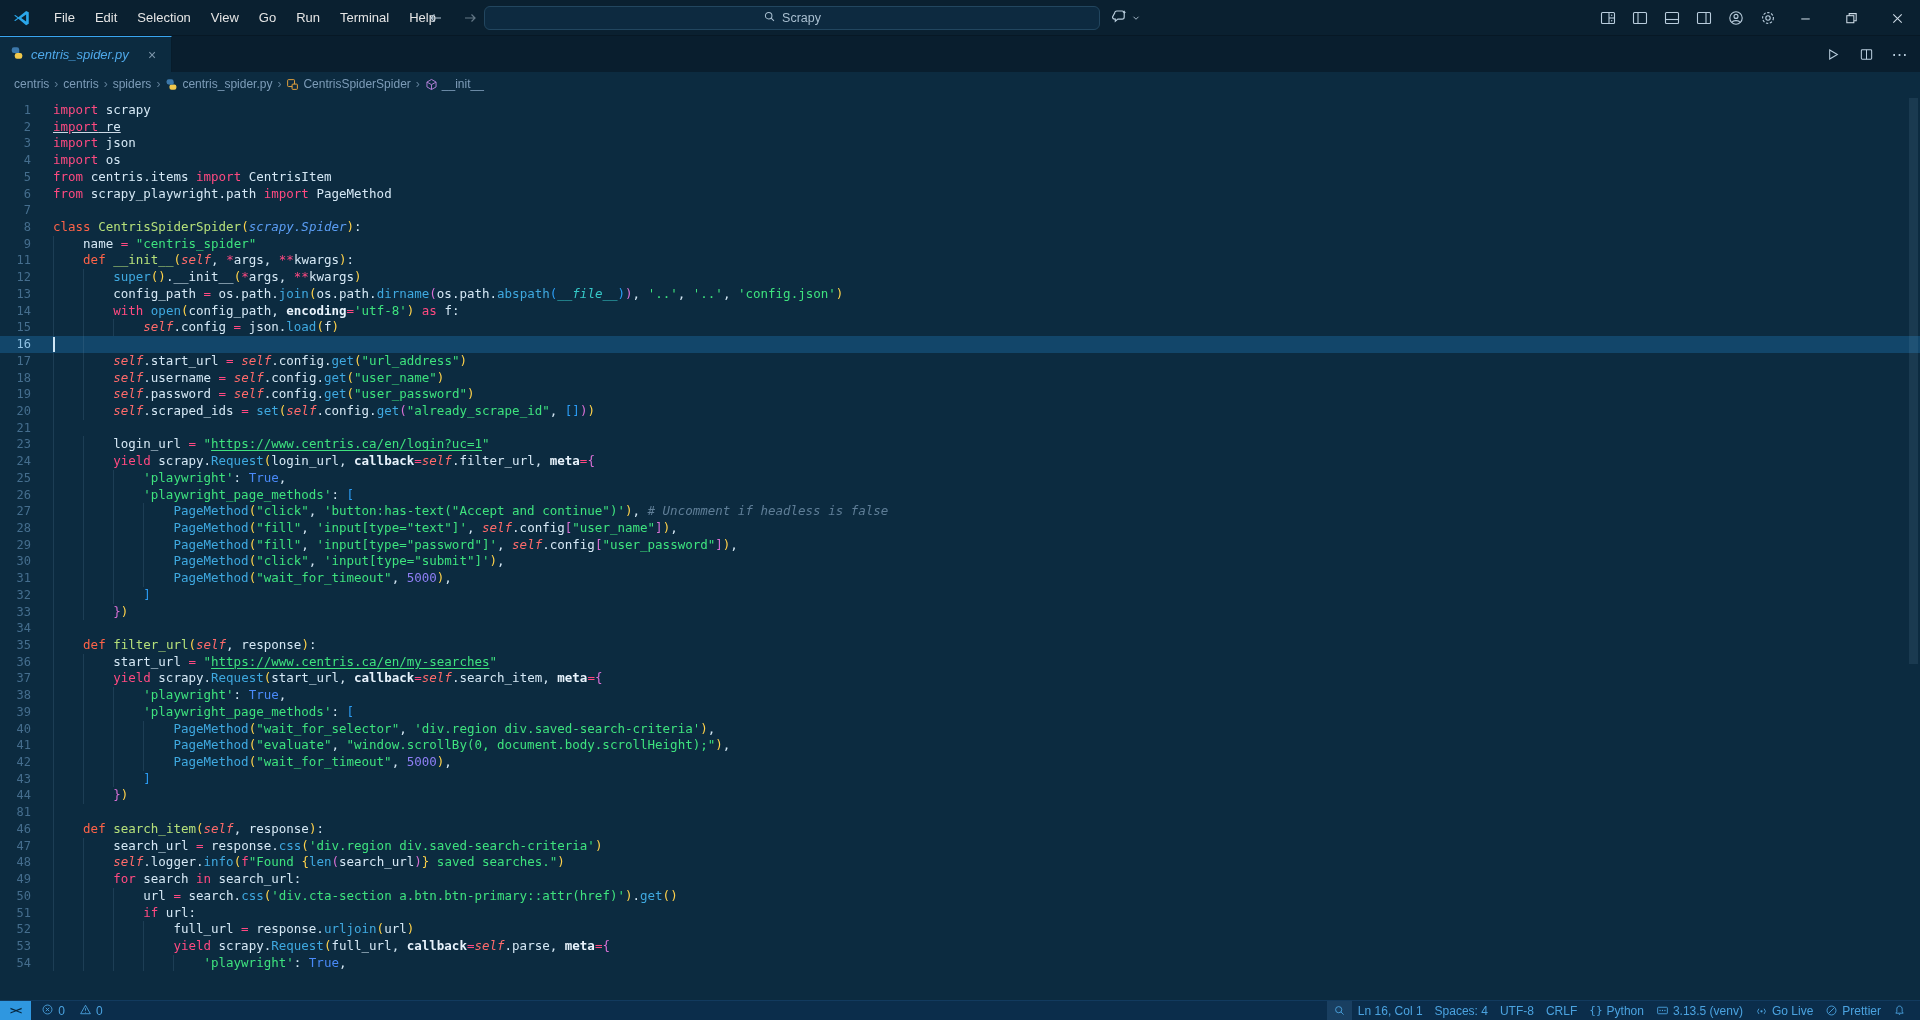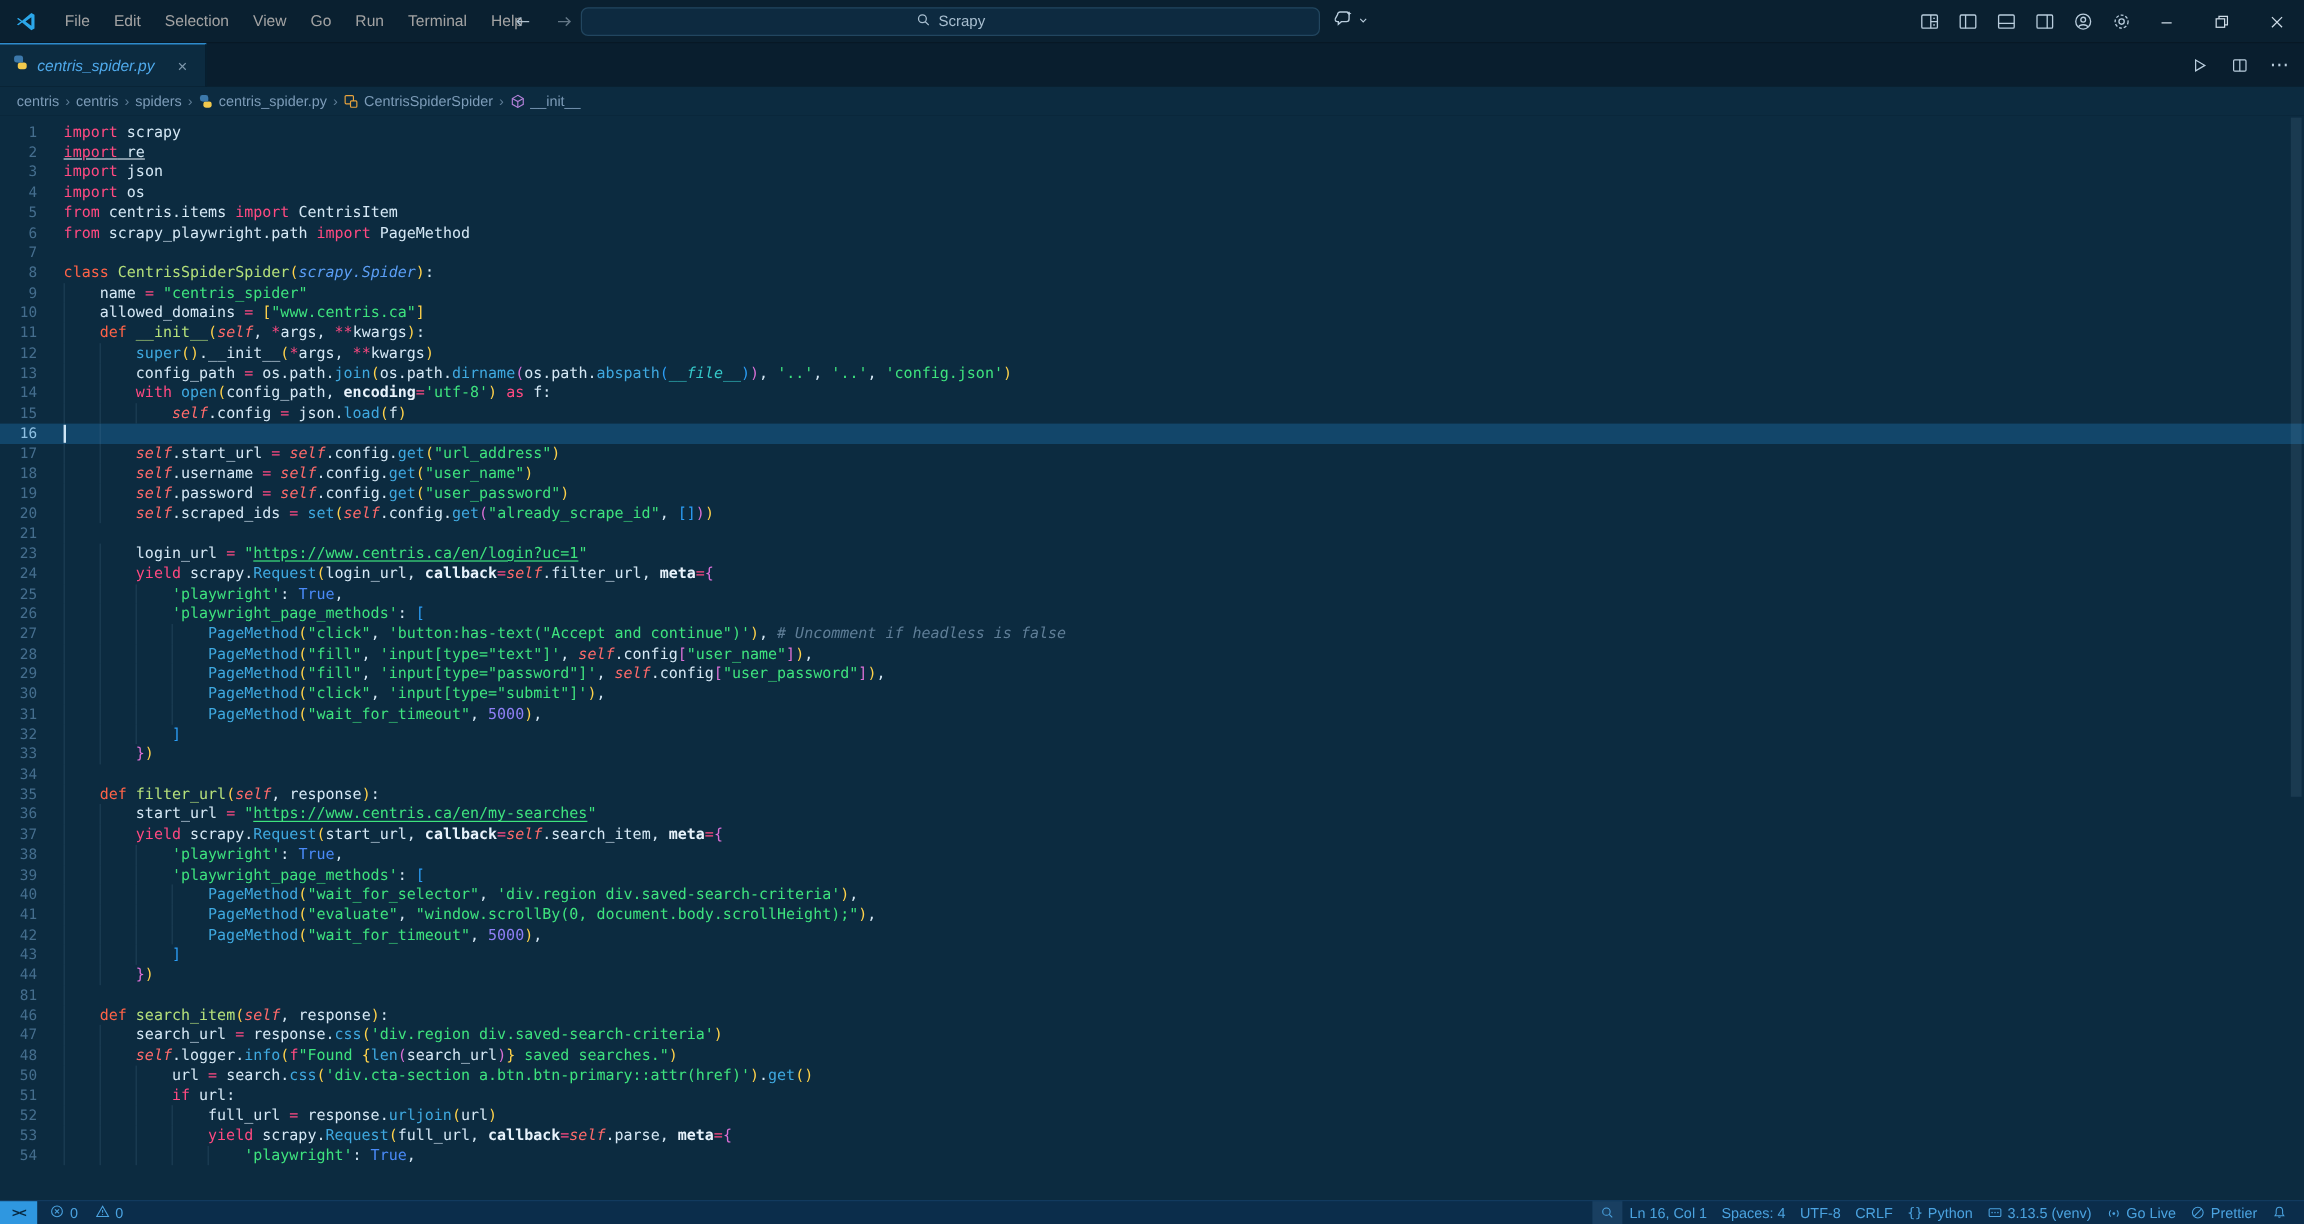--- a/index.html
+++ b/index.html
@@ -3,21 +3,21 @@
 <meta charset="utf-8">
 <style>
   * { margin:0; padding:0; box-sizing:border-box; }
   html,body { width:1920px; height:1020px; overflow:hidden; background:#081a28; }
   body { font-family:"Liberation Sans", sans-serif; color:#ccd9e5; }
 
   
   .titlebar { position:relative; height:36px; background:#0a2030; display:flex; align-items:center; border-bottom:1px solid #071825; }
   .vscode-logo { width:20px; height:20px; margin:0 12px 0 12px; display:flex; align-items:center; justify-content:center; }
   .menus { display:flex; align-items:center; height:100%; }
-  .menu-item { padding:0 10px; font-size:13px; color:#a3a3a3; height:24px; line-height:24px; border-radius:4px; cursor:default; }
+  .menu-item { padding:0 10px; font-size:13px; color:#e5e5e5; height:24px; line-height:24px; border-radius:4px; cursor:default; }
   .nav-arrows { position:absolute; left:424px; top:0; height:36px; display:flex; align-items:center; gap:10px; color:#aebfcd; }
   .nav-btn { width:24px; height:24px; display:flex; align-items:center; justify-content:center; }
   .nav-btn.dim { opacity:.55; }
   .searchbox { position:absolute; left:484px; top:6px; width:616px; height:24px; background:#0d2a40; border:1px solid #22465f; border-radius:6px; display:flex; align-items:center; justify-content:center; gap:6px; color:#a9bfd0; font-size:12.5px; }
   .copilot { position:absolute; left:1112px; top:6px; height:24px; display:flex; align-items:center; gap:2px; color:#b9cddd; }
   .title-icons { position:absolute; right:138px; top:0; height:36px; display:flex; align-items:center; gap:4px; }
   .t-icon { width:28px; height:26px; display:flex; align-items:center; justify-content:center; color:#b9cddd; border-radius:4px; }
   .win-controls { position:absolute; right:0; top:0; height:36px; display:flex; }
   .win-btn { width:46px; height:36px; display:flex; align-items:center; justify-content:center; color:#d0dde8; }
 
@@ -260,21 +260,20 @@
   <div class="code-scroll">
       <div class="code-line"><span class="gutter">1</span><span class="content"><span style="margin-left: 0px; position: relative;"><span class="tk-k">import</span><span class="tk-p"> scrapy</span></span></span></div>
       <div class="code-line"><span class="gutter">2</span><span class="content"><span style="margin-left: 0px; position: relative; text-decoration: underline;"><span class="tk-k">import</span><span class="tk-p"> re</span></span></span></div>
       <div class="code-line"><span class="gutter">3</span><span class="content"><span style="margin-left: 0px; position: relative;"><span class="tk-k">import</span><span class="tk-p"> json</span></span></span></div>
       <div class="code-line"><span class="gutter">4</span><span class="content"><span style="margin-left: 0px; position: relative;"><span class="tk-k">import</span><span class="tk-p"> os</span></span></span></div>
       <div class="code-line"><span class="gutter">5</span><span class="content"><span style="margin-left: 0px; position: relative;"><span class="tk-k">from</span><span class="tk-p"> centris.items </span><span class="tk-k">import</span><span class="tk-p"> CentrisItem</span></span></span></div>
       <div class="code-line"><span class="gutter">6</span><span class="content"><span style="margin-left: 0px; position: relative;"><span class="tk-k">from</span><span class="tk-p"> scrapy_playwright.path </span><span class="tk-k">import</span><span class="tk-p"> PageMethod</span></span></span></div>
       <div class="code-line"><span class="gutter">7</span><span class="content"><span style="margin-left: 0px; position: relative;"></span></span></div>
       <div class="code-line"><span class="gutter">8</span><span class="content"><span style="margin-left: 0px; position: relative;"><span class="tk-d">class </span><span class="tk-fn">CentrisSpiderSpider</span><span class="tk-b1">(</span><span class="tk-ib">scrapy.Spider</span><span class="tk-b1">)</span><span class="tk-p">:</span></span></span></div>
       <div class="code-line"><span class="gutter">9</span><span class="content"><span class="guide" style="left: 0px;"></span><span style="margin-left: 30.096px; position: relative;"><span class="tk-p">name </span><span class="tk-o">=</span><span class="tk-p"> </span><span class="tk-st">"centris_spider"</span></span></span></div>
-      <div class="code-line"><span class="gutter">10</span><span class="content"><span class="guide" style="left: 0px;"></span><span style="margin-left: 30.096px; position: relative;"><span class="tk-p">allowed_domains </span><span class="tk-o">=</span><span class="tk-p"> </span><span class="tk-b1">[</span><span class="tk-st">"www.centris.ca"</span><span class="tk-b1">]</span></span></span></div>
       <div class="code-line"><span class="gutter">11</span><span class="content"><span class="guide" style="left: 0px;"></span><span style="margin-left: 30.096px; position: relative;"><span class="tk-d">def </span><span class="tk-fn">__init__</span><span class="tk-b1">(</span><span class="tk-s">self</span><span class="tk-p">, </span><span class="tk-o">*</span><span class="tk-p">args, </span><span class="tk-o">**</span><span class="tk-p">kwargs</span><span class="tk-b1">)</span><span class="tk-p">:</span></span></span></div>
       <div class="code-line"><span class="gutter">12</span><span class="content"><span class="guide" style="left: 0px;"></span><span class="guide" style="left: 30.096px;"></span><span style="margin-left: 60.192px; position: relative;"><span class="tk-c">super</span><span class="tk-b1">()</span><span class="tk-p">.__init__</span><span class="tk-b1">(</span><span class="tk-o">*</span><span class="tk-p">args, </span><span class="tk-o">**</span><span class="tk-p">kwargs</span><span class="tk-b1">)</span></span></span></div>
       <div class="code-line"><span class="gutter">13</span><span class="content"><span class="guide" style="left: 0px;"></span><span class="guide" style="left: 30.096px;"></span><span style="margin-left: 60.192px; position: relative;"><span class="tk-p">config_path </span><span class="tk-o">=</span><span class="tk-p"> os.path.</span><span class="tk-c">join</span><span class="tk-b1">(</span><span class="tk-p">os.path.</span><span class="tk-c">dirname</span><span class="tk-b2">(</span><span class="tk-p">os.path.</span><span class="tk-c">abspath</span><span class="tk-b3">(</span><span class="tk-mg">__file__</span><span class="tk-b3">)</span><span class="tk-b2">)</span><span class="tk-p">, </span><span class="tk-st">'..'</span><span class="tk-p">, </span><span class="tk-st">'..'</span><span class="tk-p">, </span><span class="tk-st">'config.json'</span><span class="tk-b1">)</span></span></span></div>
       <div class="code-line"><span class="gutter">14</span><span class="content"><span class="guide" style="left: 0px;"></span><span class="guide" style="left: 30.096px;"></span><span style="margin-left: 60.192px; position: relative;"><span class="tk-k">with </span><span class="tk-c">open</span><span class="tk-b1">(</span><span class="tk-p">config_path, </span><span class="tk-kw">encoding</span><span class="tk-o">=</span><span class="tk-st">'utf-8'</span><span class="tk-b1">)</span><span class="tk-k"> as</span><span class="tk-p"> f:</span></span></span></div>
       <div class="code-line"><span class="gutter">15</span><span class="content"><span class="guide" style="left: 0px;"></span><span class="guide" style="left: 30.096px;"></span><span class="guide" style="left: 60.192px;"></span><span style="margin-left: 90.288px; position: relative;"><span class="tk-s">self</span><span class="tk-p">.config </span><span class="tk-o">=</span><span class="tk-p"> json.</span><span class="tk-c">load</span><span class="tk-b1">(</span><span class="tk-p">f</span><span class="tk-b1">)</span></span></span></div>
       <div class="code-line current"><span class="gutter">16</span><span class="content"><span class="guide" style="left: 0px;"></span><span class="guide" style="left: 30.096px;"></span><span style="margin-left: 0px; position: relative;"></span><span class="cursor" style="left: 0px;"></span></span></div>
       <div class="code-line"><span class="gutter">17</span><span class="content"><span class="guide" style="left: 0px;"></span><span class="guide" style="left: 30.096px;"></span><span style="margin-left: 60.192px; position: relative;"><span class="tk-s">self</span><span class="tk-p">.start_url </span><span class="tk-o">=</span><span class="tk-p"> </span><span class="tk-s">self</span><span class="tk-p">.config.</span><span class="tk-c">get</span><span class="tk-b1">(</span><span class="tk-st">"url_address"</span><span class="tk-b1">)</span></span></span></div>
       <div class="code-line"><span class="gutter">18</span><span class="content"><span class="guide" style="left: 0px;"></span><span class="guide" style="left: 30.096px;"></span><span style="margin-left: 60.192px; position: relative;"><span class="tk-s">self</span><span class="tk-p">.username </span><span class="tk-o">=</span><span class="tk-p"> </span><span class="tk-s">self</span><span class="tk-p">.config.</span><span class="tk-c">get</span><span class="tk-b1">(</span><span class="tk-st">"user_name"</span><span class="tk-b1">)</span></span></span></div>
       <div class="code-line"><span class="gutter">19</span><span class="content"><span class="guide" style="left: 0px;"></span><span class="guide" style="left: 30.096px;"></span><span style="margin-left: 60.192px; position: relative;"><span class="tk-s">self</span><span class="tk-p">.password </span><span class="tk-o">=</span><span class="tk-p"> </span><span class="tk-s">self</span><span class="tk-p">.config.</span><span class="tk-c">get</span><span class="tk-b1">(</span><span class="tk-st">"user_password"</span><span class="tk-b1">)</span></span></span></div>
       <div class="code-line"><span class="gutter">20</span><span class="content"><span class="guide" style="left: 0px;"></span><span class="guide" style="left: 30.096px;"></span><span style="margin-left: 60.192px; position: relative;"><span class="tk-s">self</span><span class="tk-p">.scraped_ids </span><span class="tk-o">=</span><span class="tk-p"> </span><span class="tk-c">set</span><span class="tk-b1">(</span><span class="tk-s">self</span><span class="tk-p">.config.</span><span class="tk-c">get</span><span class="tk-b2">(</span><span class="tk-st">"already_scrape_id"</span><span class="tk-p">, </span><span class="tk-b3">[]</span><span class="tk-b2">)</span><span class="tk-b1">)</span></span></span></div>
@@ -298,20 +297,21 @@
       <div class="code-line"><span class="gutter">39</span><span class="content"><span class="guide" style="left: 0px;"></span><span class="guide" style="left: 30.096px;"></span><span class="guide" style="left: 60.192px;"></span><span style="margin-left: 90.288px; position: relative;"><span class="tk-st">'playwright_page_methods'</span><span class="tk-p">: </span><span class="tk-b3">[</span></span></span></div>
       <div class="code-line"><span class="gutter">40</span><span class="content"><span class="guide" style="left: 0px;"></span><span class="guide" style="left: 30.096px;"></span><span class="guide" style="left: 60.192px;"></span><span class="guide" style="left: 90.288px;"></span><span style="margin-left: 120.384px; position: relative;"><span class="tk-c">PageMethod</span><span class="tk-b1">(</span><span class="tk-st">"wait_for_selector"</span><span class="tk-p">, </span><span class="tk-st">'div.region div.saved-search-criteria'</span><span class="tk-b1">)</span><span class="tk-p">,</span></span></span></div>
       <div class="code-line"><span class="gutter">41</span><span class="content"><span class="guide" style="left: 0px;"></span><span class="guide" style="left: 30.096px;"></span><span class="guide" style="left: 60.192px;"></span><span class="guide" style="left: 90.288px;"></span><span style="margin-left: 120.384px; position: relative;"><span class="tk-c">PageMethod</span><span class="tk-b1">(</span><span class="tk-st">"evaluate"</span><span class="tk-p">, </span><span class="tk-st">"window.scrollBy(0, document.body.scrollHeight);"</span><span class="tk-b1">)</span><span class="tk-p">,</span></span></span></div>
       <div class="code-line"><span class="gutter">42</span><span class="content"><span class="guide" style="left: 0px;"></span><span class="guide" style="left: 30.096px;"></span><span class="guide" style="left: 60.192px;"></span><span class="guide" style="left: 90.288px;"></span><span style="margin-left: 120.384px; position: relative;"><span class="tk-c">PageMethod</span><span class="tk-b1">(</span><span class="tk-st">"wait_for_timeout"</span><span class="tk-p">, </span><span class="tk-n">5000</span><span class="tk-b1">)</span><span class="tk-p">,</span></span></span></div>
       <div class="code-line"><span class="gutter">43</span><span class="content"><span class="guide" style="left: 0px;"></span><span class="guide" style="left: 30.096px;"></span><span class="guide" style="left: 60.192px;"></span><span style="margin-left: 90.288px; position: relative;"><span class="tk-b3">]</span></span></span></div>
       <div class="code-line"><span class="gutter">44</span><span class="content"><span class="guide" style="left: 0px;"></span><span class="guide" style="left: 30.096px;"></span><span style="margin-left: 60.192px; position: relative;"><span class="tk-b2">}</span><span class="tk-b1">)</span></span></span></div>
       <div class="code-line"><span class="gutter">81</span><span class="content"><span class="guide" style="left: 0px;"></span><span style="margin-left: 0px; position: relative;"></span></span></div>
       <div class="code-line"><span class="gutter">46</span><span class="content"><span class="guide" style="left: 0px;"></span><span style="margin-left: 30.096px; position: relative;"><span class="tk-d">def </span><span class="tk-fn">search_item</span><span class="tk-b1">(</span><span class="tk-s">self</span><span class="tk-p">, response</span><span class="tk-b1">)</span><span class="tk-p">:</span></span></span></div>
       <div class="code-line"><span class="gutter">47</span><span class="content"><span class="guide" style="left: 0px;"></span><span class="guide" style="left: 30.096px;"></span><span style="margin-left: 60.192px; position: relative;"><span class="tk-p">search_url </span><span class="tk-o">=</span><span class="tk-p"> response.</span><span class="tk-c">css</span><span class="tk-b1">(</span><span class="tk-st">'div.region div.saved-search-criteria'</span><span class="tk-b1">)</span></span></span></div>
       <div class="code-line"><span class="gutter">48</span><span class="content"><span class="guide" style="left: 0px;"></span><span class="guide" style="left: 30.096px;"></span><span style="margin-left: 60.192px; position: relative;"><span class="tk-s">self</span><span class="tk-p">.logger.</span><span class="tk-c">info</span><span class="tk-b1">(</span><span class="tk-k">f</span><span class="tk-st">"Found </span><span class="tk-b1">{</span><span class="tk-c">len</span><span class="tk-b2">(</span><span class="tk-p">search_url</span><span class="tk-b2">)</span><span class="tk-b1">}</span><span class="tk-st"> saved searches."</span><span class="tk-b1">)</span></span></span></div>
+      <div class="code-line"><span class="gutter">49</span><span class="content"><span class="guide" style="left: 0px;"></span><span class="guide" style="left: 30.096px;"></span><span style="margin-left: 60.192px; position: relative;"><span class="tk-k">for</span><span class="tk-p"> search </span><span class="tk-k">in</span><span class="tk-p"> search_url:</span></span></span></div>
       <div class="code-line"><span class="gutter">50</span><span class="content"><span class="guide" style="left: 0px;"></span><span class="guide" style="left: 30.096px;"></span><span class="guide" style="left: 60.192px;"></span><span style="margin-left: 90.288px; position: relative;"><span class="tk-p">url </span><span class="tk-o">=</span><span class="tk-p"> search.</span><span class="tk-c">css</span><span class="tk-b1">(</span><span class="tk-st">'div.cta-section a.btn.btn-primary::attr(href)'</span><span class="tk-b1">)</span><span class="tk-p">.</span><span class="tk-c">get</span><span class="tk-b1">()</span></span></span></div>
       <div class="code-line"><span class="gutter">51</span><span class="content"><span class="guide" style="left: 0px;"></span><span class="guide" style="left: 30.096px;"></span><span class="guide" style="left: 60.192px;"></span><span style="margin-left: 90.288px; position: relative;"><span class="tk-k">if</span><span class="tk-p"> url:</span></span></span></div>
       <div class="code-line"><span class="gutter">52</span><span class="content"><span class="guide" style="left: 0px;"></span><span class="guide" style="left: 30.096px;"></span><span class="guide" style="left: 60.192px;"></span><span class="guide" style="left: 90.288px;"></span><span style="margin-left: 120.384px; position: relative;"><span class="tk-p">full_url </span><span class="tk-o">=</span><span class="tk-p"> response.</span><span class="tk-c">urljoin</span><span class="tk-b1">(</span><span class="tk-p">url</span><span class="tk-b1">)</span></span></span></div>
       <div class="code-line"><span class="gutter">53</span><span class="content"><span class="guide" style="left: 0px;"></span><span class="guide" style="left: 30.096px;"></span><span class="guide" style="left: 60.192px;"></span><span class="guide" style="left: 90.288px;"></span><span style="margin-left: 120.384px; position: relative;"><span class="tk-k">yield </span><span class="tk-p">scrapy.</span><span class="tk-c">Request</span><span class="tk-b1">(</span><span class="tk-p">full_url, </span><span class="tk-kw">callback</span><span class="tk-o">=</span><span class="tk-s">self</span><span class="tk-p">.parse, </span><span class="tk-kw">meta</span><span class="tk-o">=</span><span class="tk-b2">{</span></span></span></div>
       <div class="code-line"><span class="gutter">54</span><span class="content"><span class="guide" style="left: 0px;"></span><span class="guide" style="left: 30.096px;"></span><span class="guide" style="left: 60.192px;"></span><span class="guide" style="left: 90.288px;"></span><span class="guide" style="left: 120.384px;"></span><span style="margin-left: 150.48px; position: relative;"><span class="tk-st">'playwright'</span><span class="tk-p">: </span><span class="tk-b">True</span><span class="tk-p">,</span></span></span></div>
     </div>
   <div class="scrollbar"></div>
 </div>
 
 <div class="statusbar">

